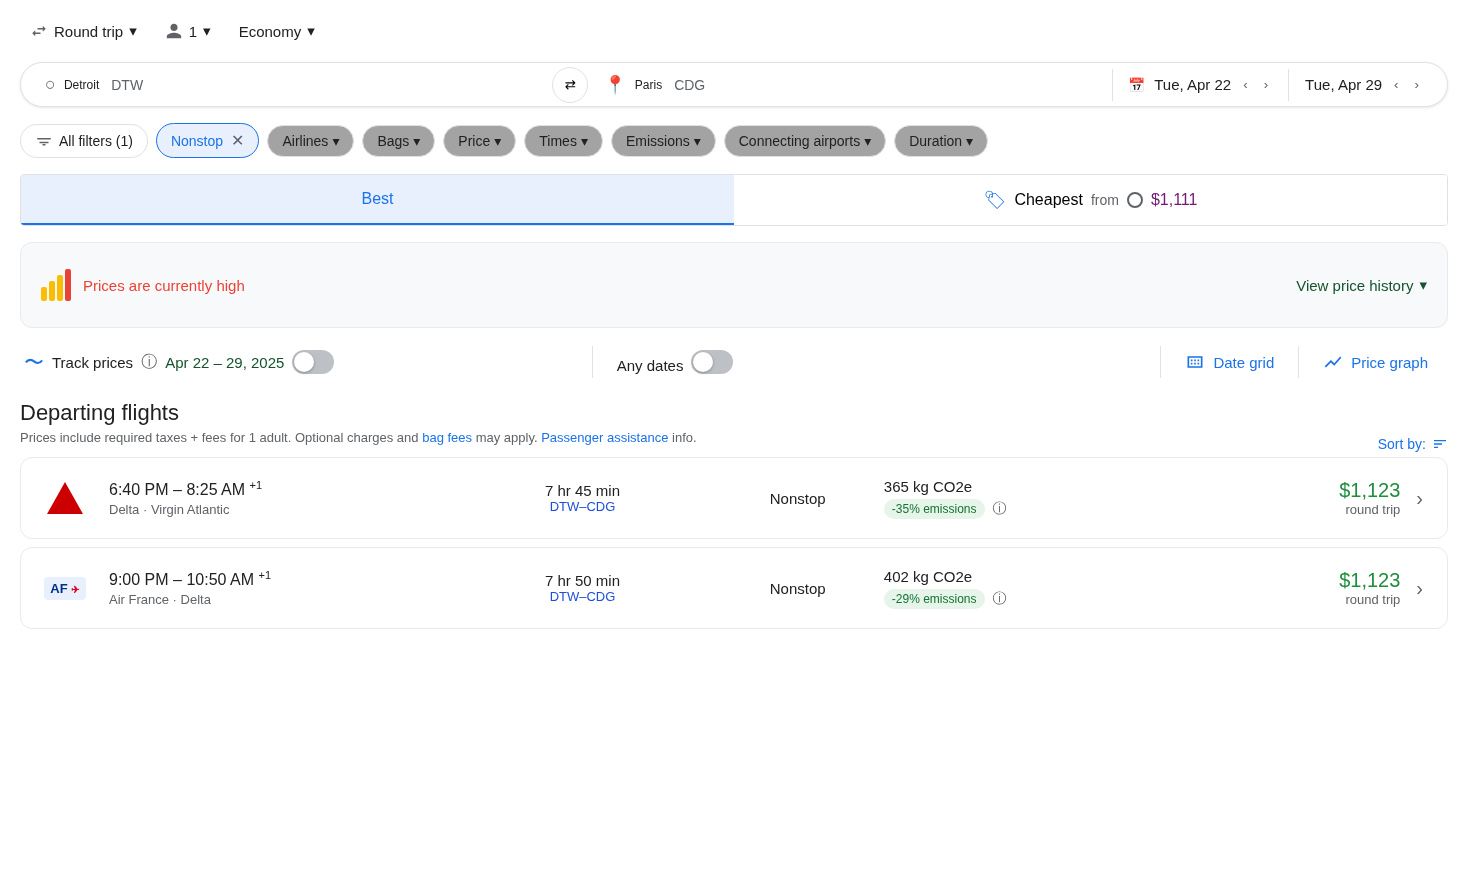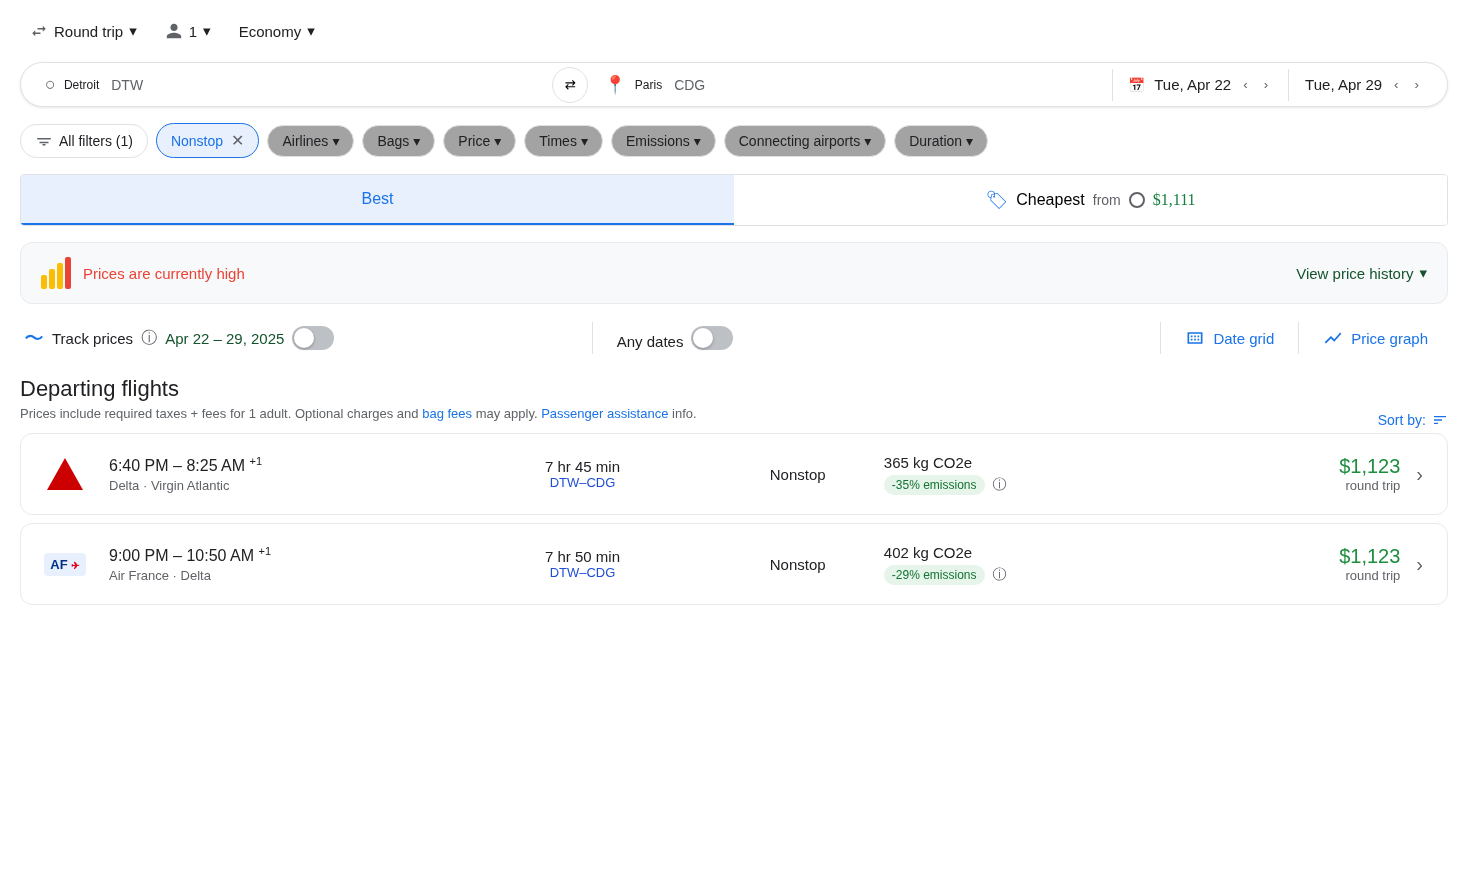--- a/index.html
+++ b/index.html
@@ -31,24 +31,24 @@
     .filter-btn .remove { margin-left: 4px; color: #5f6368; font-size: 16px; cursor: pointer; }
     .all-filters { display: flex; align-items: center; gap: 6px; padding: 7px 14px; border: 1px solid #dfe1e5; border-radius: 20px; cursor: pointer; background: #fff; }
 
     
     .tabs { display: flex; border: 1px solid #dfe1e5; border-radius: 4px; overflow: hidden; margin-bottom: 16px; }
     .tab { flex: 1; padding: 14px 20px; text-align: center; cursor: pointer; background: #fff; border: none; font-size: 16px; }
     .tab.active { background: #e8f0fe; color: #1a73e8; border-bottom: 2px solid #1a73e8; }
     .cheapest-tab { display: flex; align-items: center; justify-content: center; gap: 8px; }
     .price-tag-icon { color: #1a73e8; font-size: 18px; }
     .from-text { color: #5f6368; font-size: 14px; }
-    .cheapest-price { font-size: 16px; color: #15803d; font-family: Liberation Serif, serif; }
-
-    
-    .price-banner { display: flex; align-items: center; justify-content: space-between; background: #f8f9fa; border: 1px solid #e8eaed; border-radius: 12px; padding: 14px 20px; margin-bottom: 16px; }
+    .cheapest-price { font-size: 16px; color: #701a75; }
+
+    
+    .price-banner { display: flex; align-items: center; justify-content: space-between; background: #f8f9fa; border: 1px solid #e8eaed; border-radius: 12px; padding: 26px 20px; margin-bottom: 16px; }
     .price-banner-left { display: flex; align-items: center; gap: 12px; }
     .bar-indicator { display: flex; gap: 2px; align-items: flex-end; }
     .bar-sm { width: 6px; height: 14px; background: #fbbc04; border-radius: 2px; }
     .bar-md { width: 6px; height: 20px; background: #fbbc04; border-radius: 2px; }
     .bar-lg { width: 6px; height: 26px; background: #fbbc04; border-radius: 2px; }
     .bar-xl { width: 6px; height: 32px; background: #ea4335; border-radius: 2px; }
     .price-status { font-size: 15px; }
     .price-status span { color: #ea4335; font-weight: 500; }
     .view-history { display: flex; align-items: center; gap: 6px; color: #14532d; font-size: 15px; cursor: pointer; }
 

